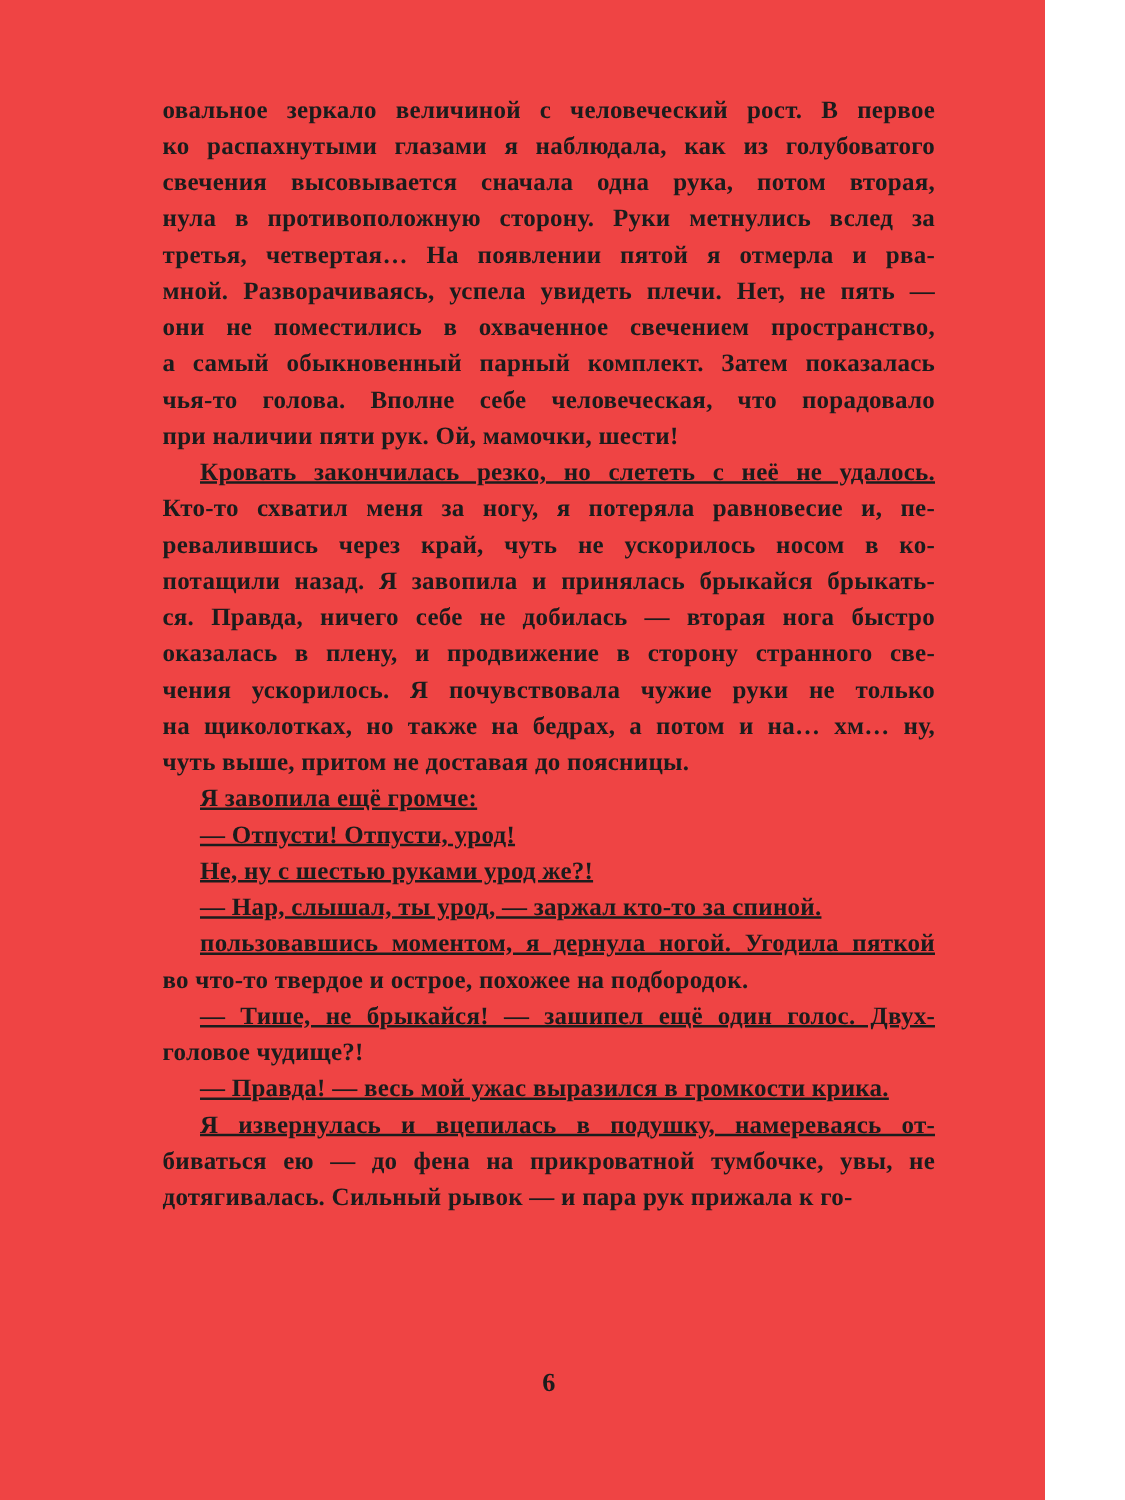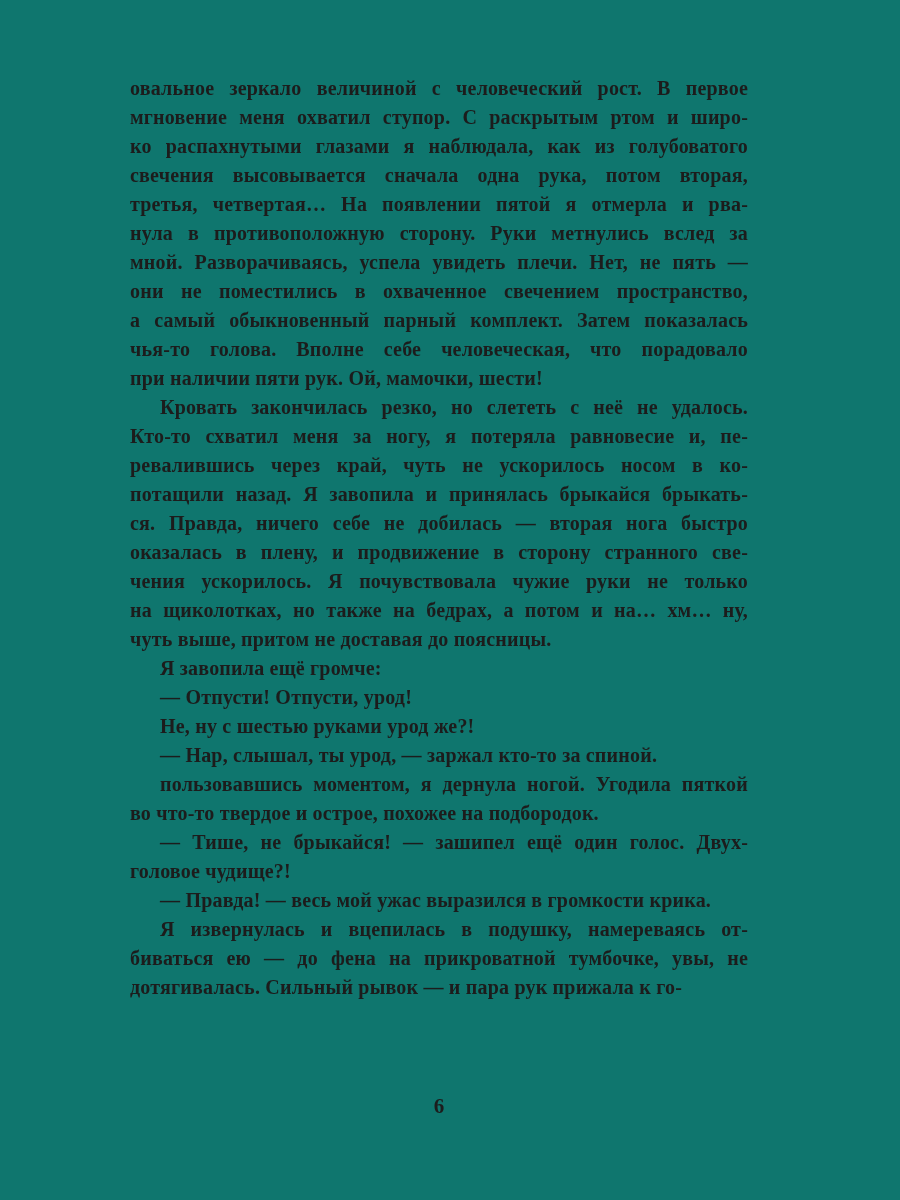--- a/index.html
+++ b/index.html
@@ -2,42 +2,43 @@
 <html><head>
 <meta charset="utf-8">
 <style>
   html, body {
     margin: 0;
     padding: 0;
     background: #ffffff;
   }
   .page {
     position: relative;
-    width: 900px;
+    width: 836px;
     height: 1200px;
-    background: #0f766e;
+    background: #ef4444;
     overflow: hidden;
     font-family: "Liberation Serif", "DejaVu Serif", serif;
     color: #1c1c1c;
   }
   .text-block {
     position: absolute;
     left: 130px;
     top: 74px;
     width: 618px;
     font-size: 20px;
     font-weight: 600;
     letter-spacing: 0.2px;
   }
   .paragraph {
     margin: 0;
     padding: 0;
   }
   .paragraph.indent .line:first-child {
     text-indent: 30px;
+    text-decoration: underline;
   }
   .line {
     line-height: 29px;
     height: 29px;
     white-space: normal;
     overflow: hidden;
   }
   .line.fill {
     text-align: justify;
     text-align-last: justify;
@@ -57,25 +58,24 @@
     color: #1c1c1c;
   }
 </style>
 </head>
 <body>
 
 <div class="page">
   <div class="text-block" id="text-block">
       <div class="paragraph">
         <div class="line fill">овальное зеркало величиной с человеческий рост. В первое</div>
-        <div class="line fill">мгновение меня охватил ступор. С раскрытым ртом и широ-</div>
         <div class="line fill">ко распахнутыми глазами я наблюдала, как из голубоватого</div>
         <div class="line fill">свечения высовывается сначала одна рука, потом вторая,</div>
+        <div class="line fill">нула в противоположную сторону. Руки метнулись вслед за</div>
         <div class="line fill">третья, четвертая… На появлении пятой я отмерла и рва-</div>
-        <div class="line fill">нула в противоположную сторону. Руки метнулись вслед за</div>
         <div class="line fill">мной. Разворачиваясь, успела увидеть плечи. Нет, не пять —</div>
         <div class="line fill">они не поместились в охваченное свечением пространство,</div>
         <div class="line fill">а самый обыкновенный парный комплект. Затем показалась</div>
         <div class="line fill">чья-то голова. Вполне себе человеческая, что порадовало</div>
         <div class="line last">при наличии пяти рук. Ой, мамочки, шести!</div>
       </div>
       <div class="paragraph indent">
         <div class="line fill">Кровать закончилась резко, но слететь с неё не удалось.</div>
         <div class="line fill">Кто-то схватил меня за ногу, я потеряла равновесие и, пе-</div>
         <div class="line fill">ревалившись через край, чуть не ускорилось носом в ко-</div>

